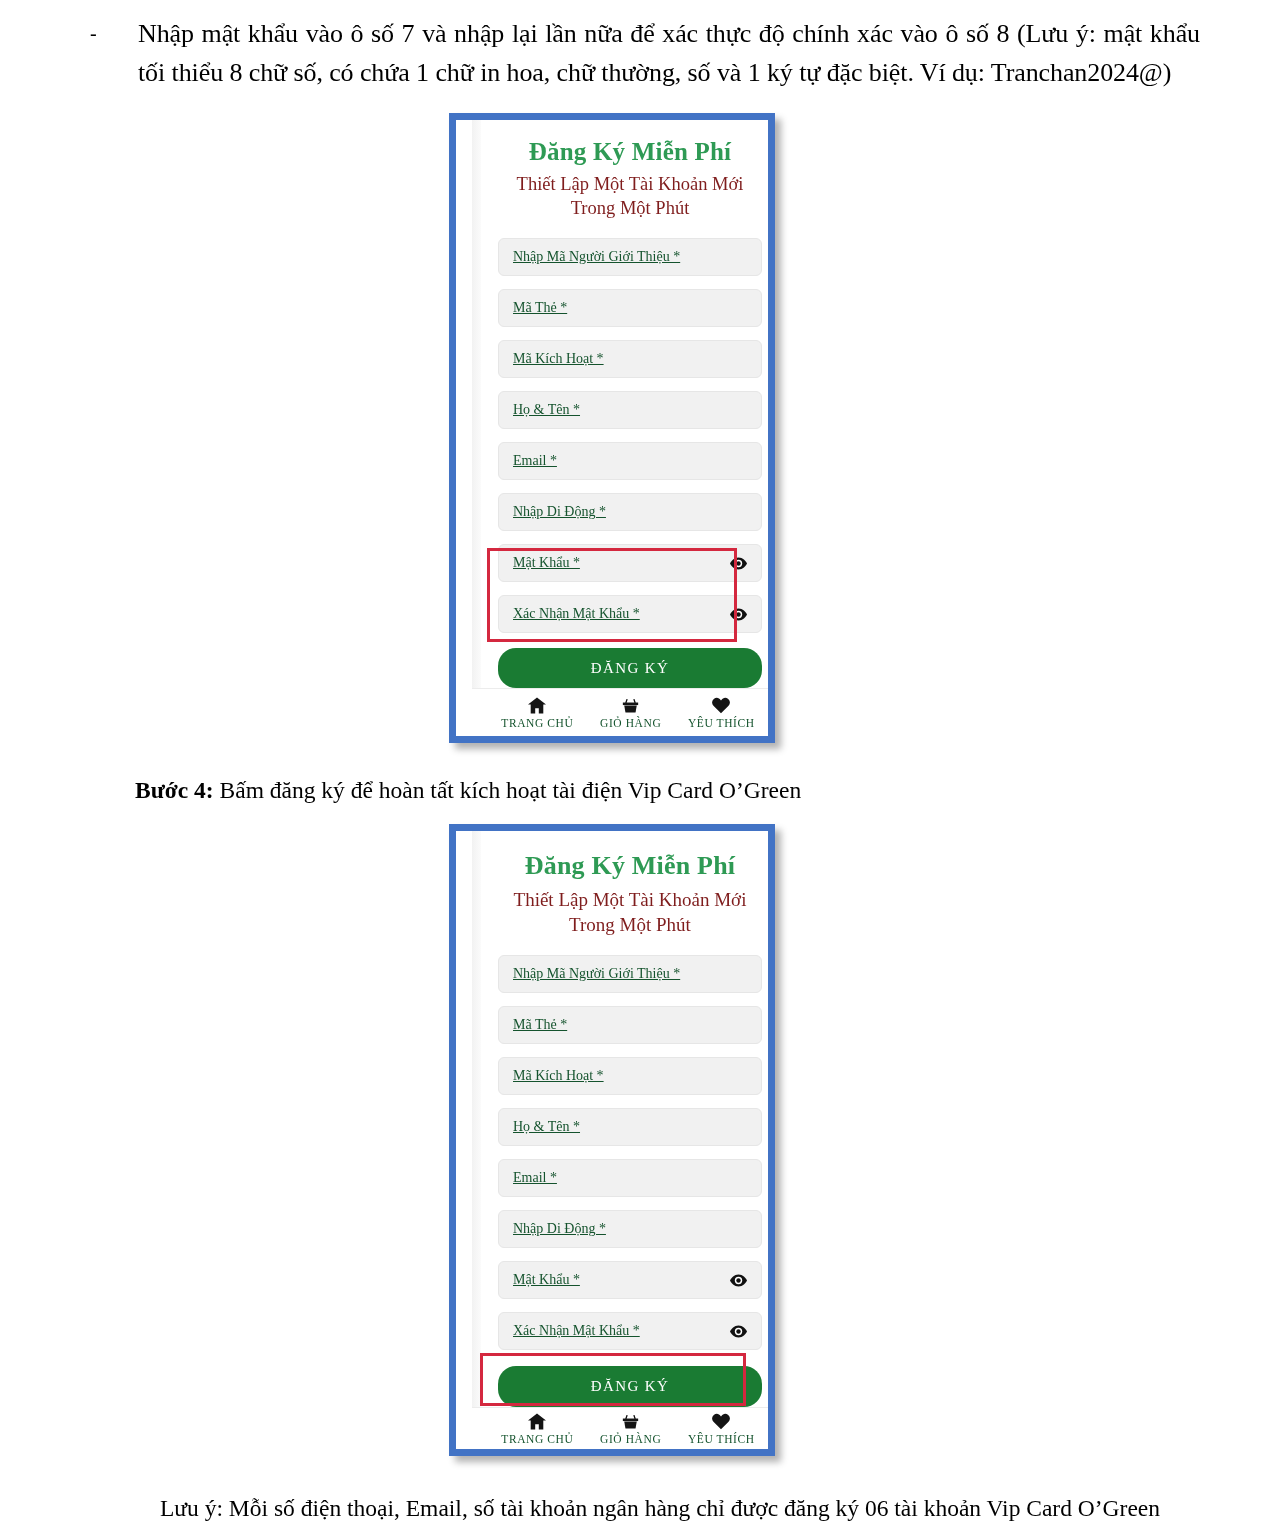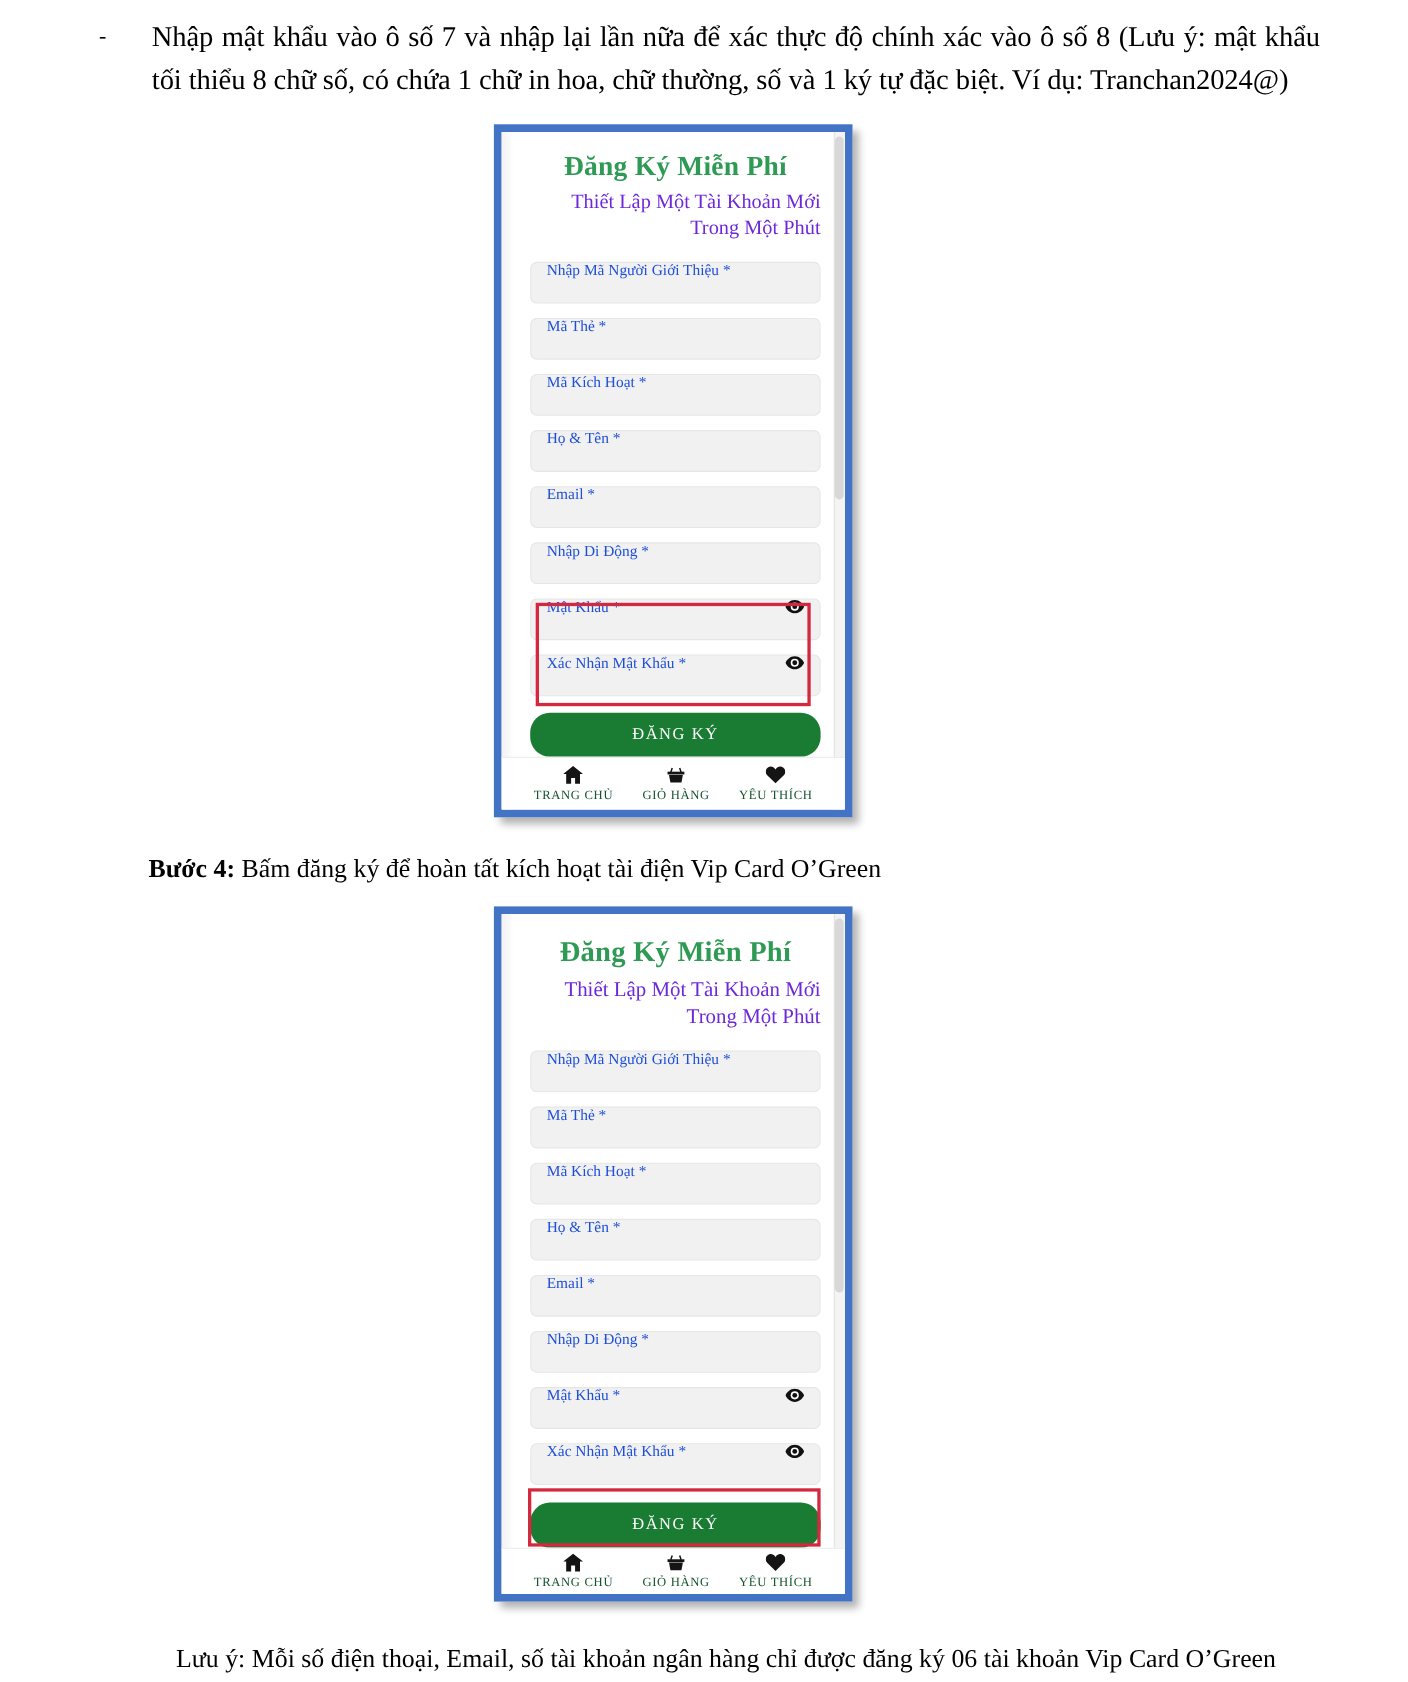--- a/index.html
+++ b/index.html
@@ -69,20 +69,21 @@
     overflow: hidden;
   }
   .mockup-inner {
     position: relative;
     width: 100%;
     height: 100%;
     background: #ffffff;
     display: flex;
     flex-direction: column;
     font-family: "Liberation Serif", "DejaVu Serif", serif;
+    margin-left: 16px;
   }
   
   .gutter-left {
     position: absolute;
     left: 0; top: 0; bottom: 0;
     width: 9px;
     background: linear-gradient(to right,#f2f2f2,#fbfbfb);
   }
   .scrollbar-track {
     position: absolute;
@@ -109,33 +110,34 @@
     flex-direction: column;
   }
 
   .form-title {
     text-align: center;
     color: #2E9A54;
     font-weight: bold;
     letter-spacing: 0.2px;
   }
   .form-sub {
-    text-align: right;
-    color: #6d28d9;
+    text-align: center;
+    color: #7f1d1d;
   }
 
   .field {
     background: #f1f1f1;
     border: 1px solid #e6e6e6;
     border-radius: 6px;
     display: flex;
-    align-items: flex-start;
+    align-items: center;
     justify-content: space-between;
-    color: #1d4ed8;
-    position: relative;
+    color: #14532d;
+    position: relative;
+    text-decoration: underline;
   }
   .field .ph { white-space: nowrap; }
   .eye-icon {
     display: inline-flex;
     align-items: center;
     justify-content: center;
     color: #111111;
     flex: 0 0 auto;
   }
 

